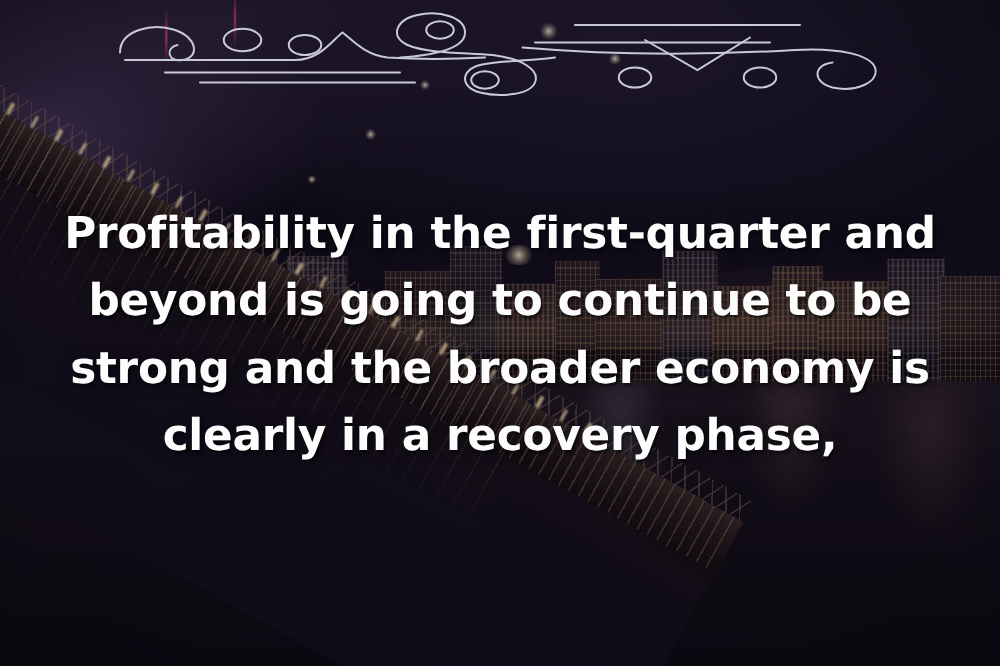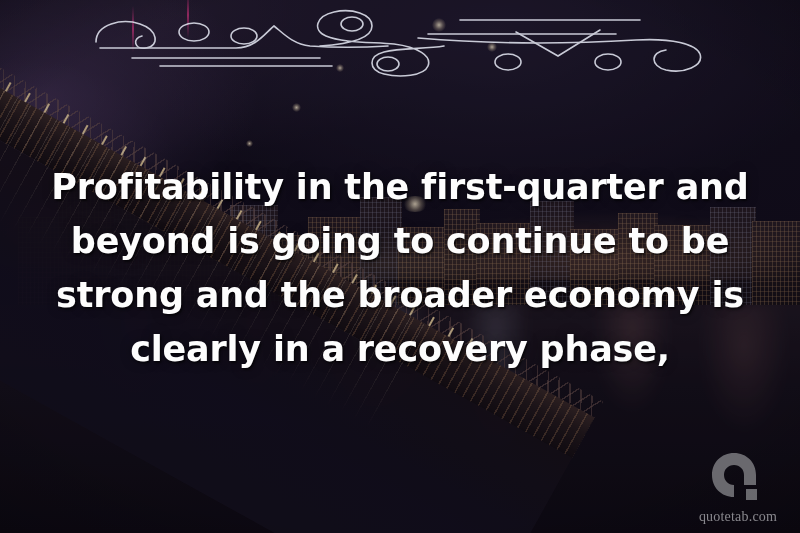--- a/index.html
+++ b/index.html
@@ -335,27 +335,15 @@
         <ellipse cx="520" cy="58" rx="13" ry="8"></ellipse>
 
         <path d="M330 34 C400 40, 480 40, 548 36 C584 34, 608 40, 612 50
                  C616 62, 596 70, 578 66 C562 62, 562 48, 578 46"></path>
       </svg>
     </div>
 
     <div class="quote">Profitability in the first-quarter and beyond is going to continue to be strong and the broader economy is clearly in a recovery phase,</div>
 
 
-    <div class="brand">
-      <div class="brand-mark">
-        <svg viewBox="0 0 56 56" xmlns="http://www.w3.org/2000/svg">
-          <path fill="#8e8e92" d="M24 2 C11.3 2 2 11.5 2 24 C2 36.5 11.3 46 24 46 L24 34
-                   C18.2 34 14 29.6 14 24 C14 18.4 18.2 14 24 14
-                   C29.8 14 34 18.4 34 24 L34 34 L46 34 L46 24
-                   C46 11.5 36.7 2 24 2 Z"></path>
-          <rect x="36" y="38" width="11" height="11" fill="#8e8e92"></rect>
-        </svg>
-      </div>
-      <div class="brand-text">quotetab.com</div>
-    </div>
 
   </div>
 </div>
 
 </body></html>

